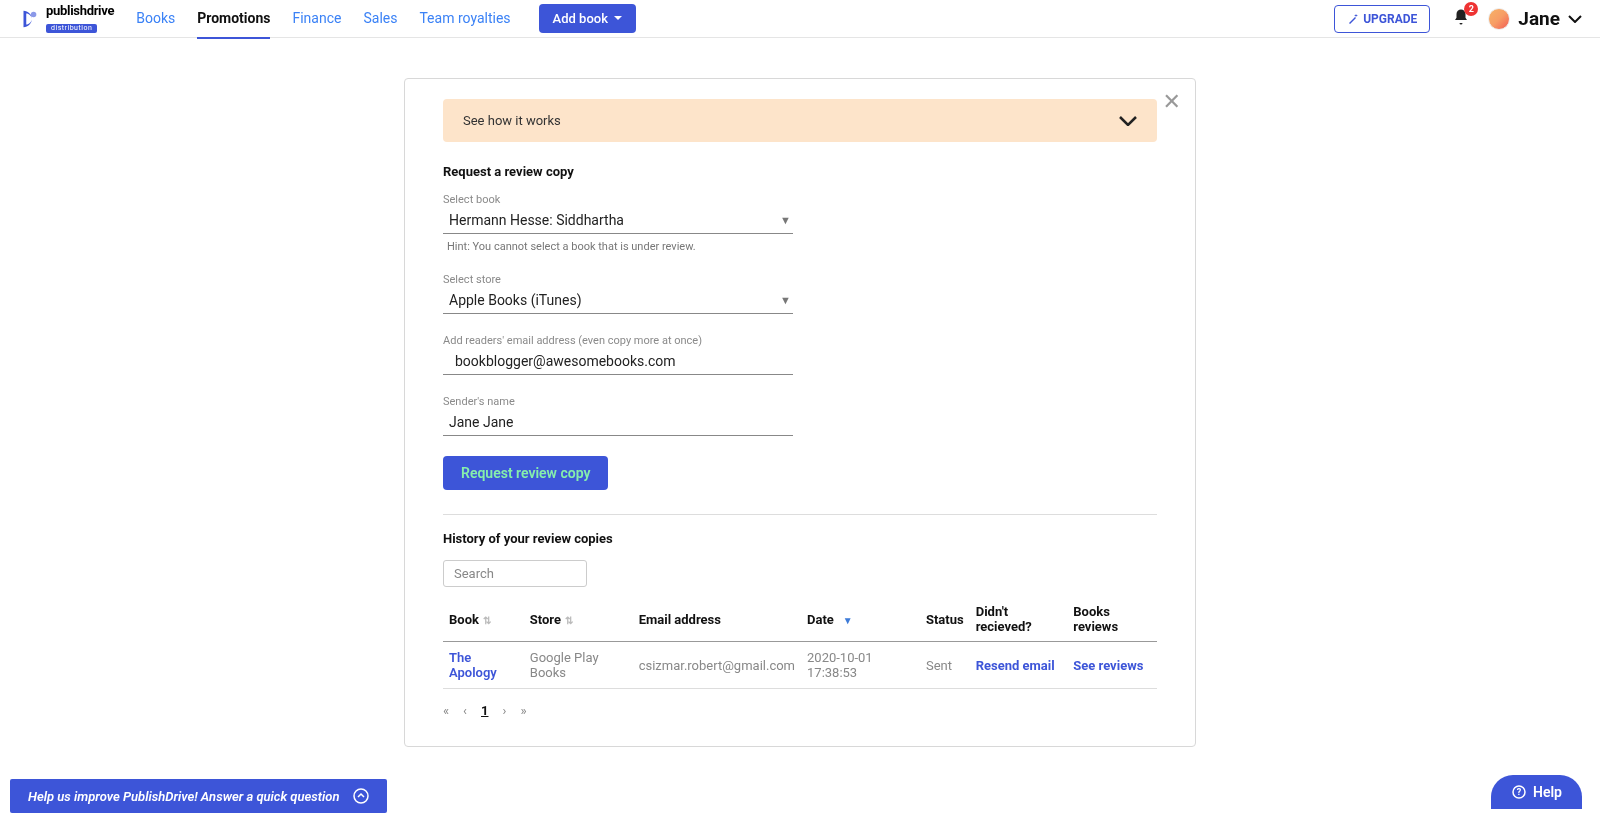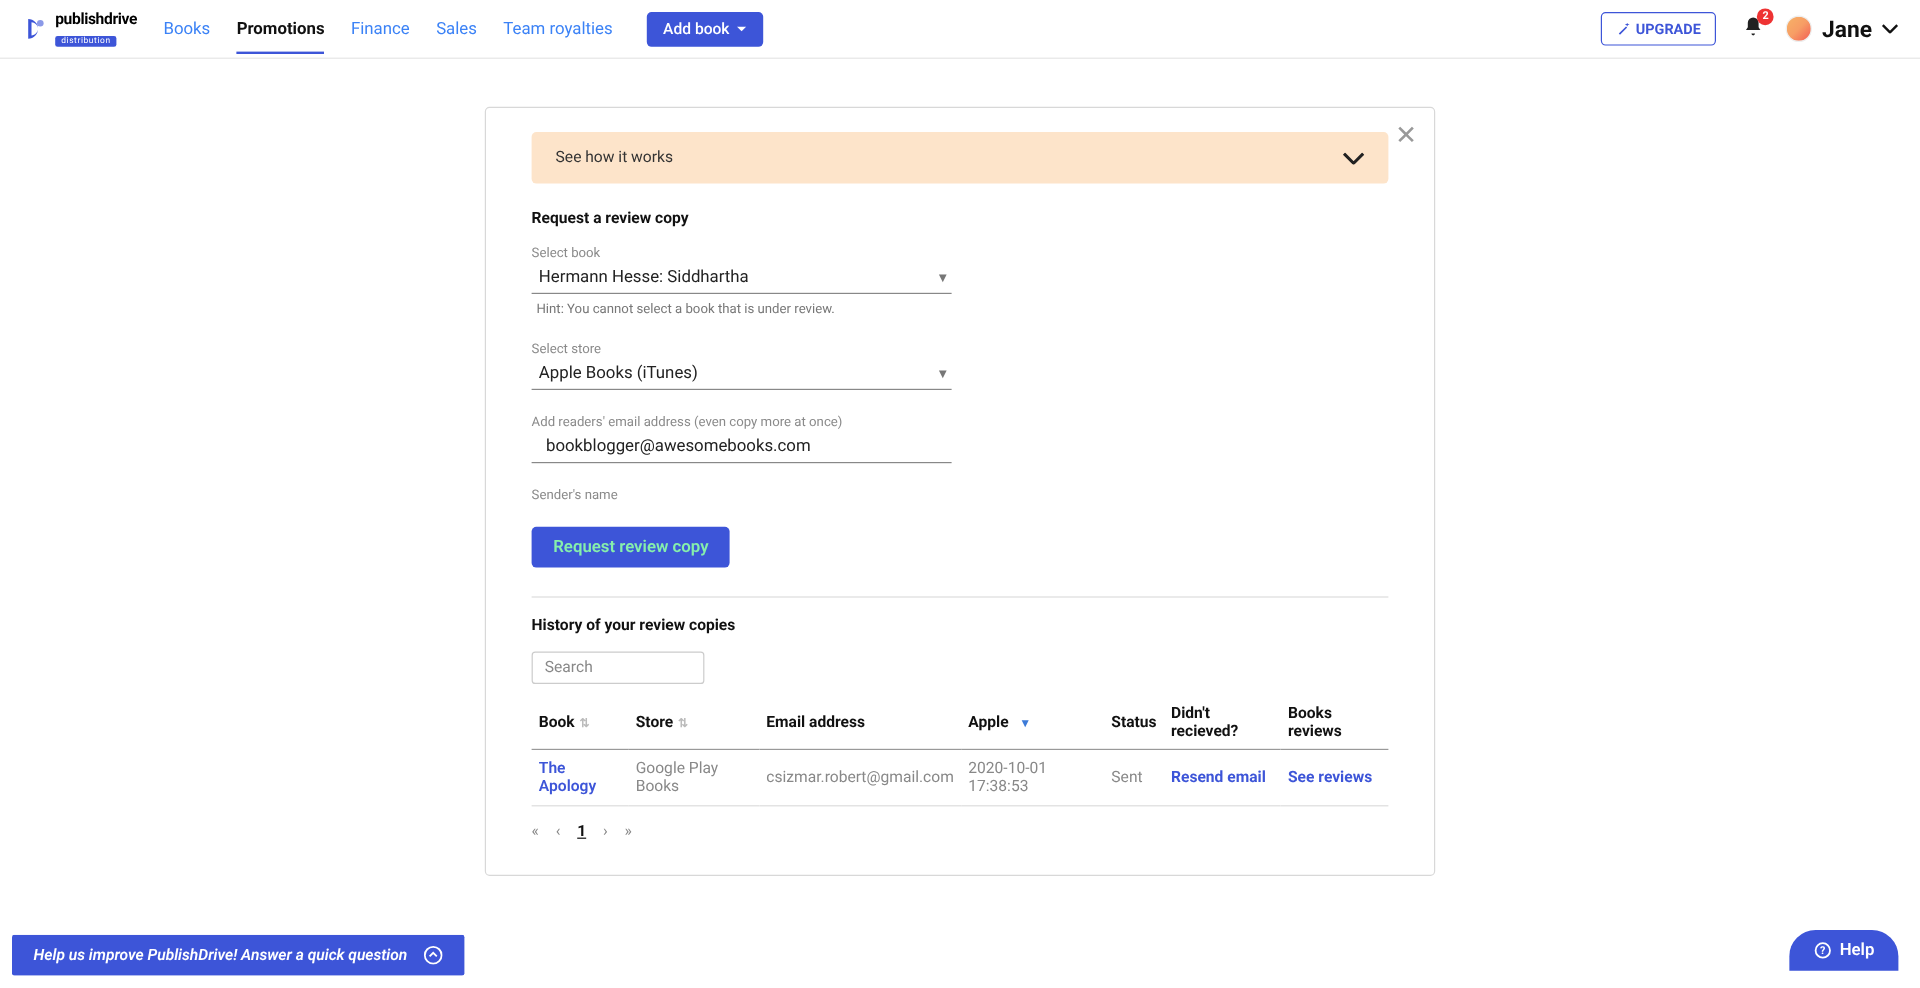--- a/index.html
+++ b/index.html
@@ -1,19 +1,19 @@
 <!DOCTYPE html>
 <html><head>
 <meta charset="utf-8">
 <style>
   * { box-sizing: border-box; margin: 0; padding: 0; font-family: -apple-system, BlinkMacSystemFont, "Segoe UI", Roboto, sans-serif; }
   body { background: #fff; color: #222; width: 1600px; }
 
   
-  .navbar { display: flex; align-items: center; height: 49px; padding: 0 18px; border-bottom: 1px solid #e5e5e5; }
+  .navbar { display: flex; align-items: center; height: 38px; padding: 0 18px; border-bottom: 1px solid #e5e5e5; }
   .brand { display: flex; align-items: center; margin-right: 22px; }
   .brand-logo { width: 22px; height: 22px; margin-right: 6px; }
   .brand-text { line-height: 1; }
   .brand-name { font-size: 13px; font-weight: 700; color: #000; letter-spacing: -0.3px; }
   .brand-tag { font-size: 7px; background: #3d55d8; color: #fff; padding: 1px 5px; border-radius: 2px; letter-spacing: 0.5px; display: inline-block; }
   .nav-links { display: flex; gap: 22px; }
   .nav-link { font-size: 14px; color: #3b82f6; text-decoration: none; padding: 12px 0 11px; cursor: pointer; }
   .nav-link.active { font-weight: 700; border-bottom: 2px solid #3d55d8; color: #111; }
   .add-book-btn { margin-left: 28px; background: #3d55d8; color: #fff; border: none; border-radius: 4px; padding: 7px 14px; font-size: 13px; font-weight: 500; cursor: pointer; display: inline-flex; align-items: center; gap: 6px; }
   .nav-spacer { flex: 1; }
@@ -151,37 +151,40 @@
     <div class="field">
       <label class="field-label">Add readers' email address (even copy more at once)</label>
       <div class="field-control">
         <input class="text-input" style="padding-left: 12px;" value="bookblogger@awesomebooks.com">
       </div>
     </div>
 
     
     <div class="field">
       <label class="field-label">Sender's name</label>
+      <div class="field-control">
+        <input class="text-input" value="Jane Jane" style="">
+      </div>
     </div>
 
     <button class="primary-btn">Request review copy</button>
 
     <hr class="divider">
 
     <div class="section-heading">History of your review copies</div>
 
     <input class="search-box" placeholder="Search" style="">
 
     <table class="history">
       <thead>
         <tr>
           <th><span>Book</span><span class="sort">⇅</span></th>
           <th><span>Store</span><span class="sort">⇅</span></th>
           <th><span>Email address</span></th>
-          <th><span>Apple</span><span class="sort active">&nbsp;&nbsp;▼</span></th>
+          <th><span>Date</span><span class="sort active">&nbsp;&nbsp;▼</span></th>
           <th><span>Status</span></th>
           <th><span>Didn't recieved?</span></th>
           <th><span>Books reviews</span></th>
         </tr>
       </thead>
       <tbody>
         <tr>
           <td><span class="link-blue">The Apology</span></td>
           <td><span class="link-muted">Google Play Books</span></td>
           <td><span style="color:#888;">csizmar.robert@gmail.com</span></td>

